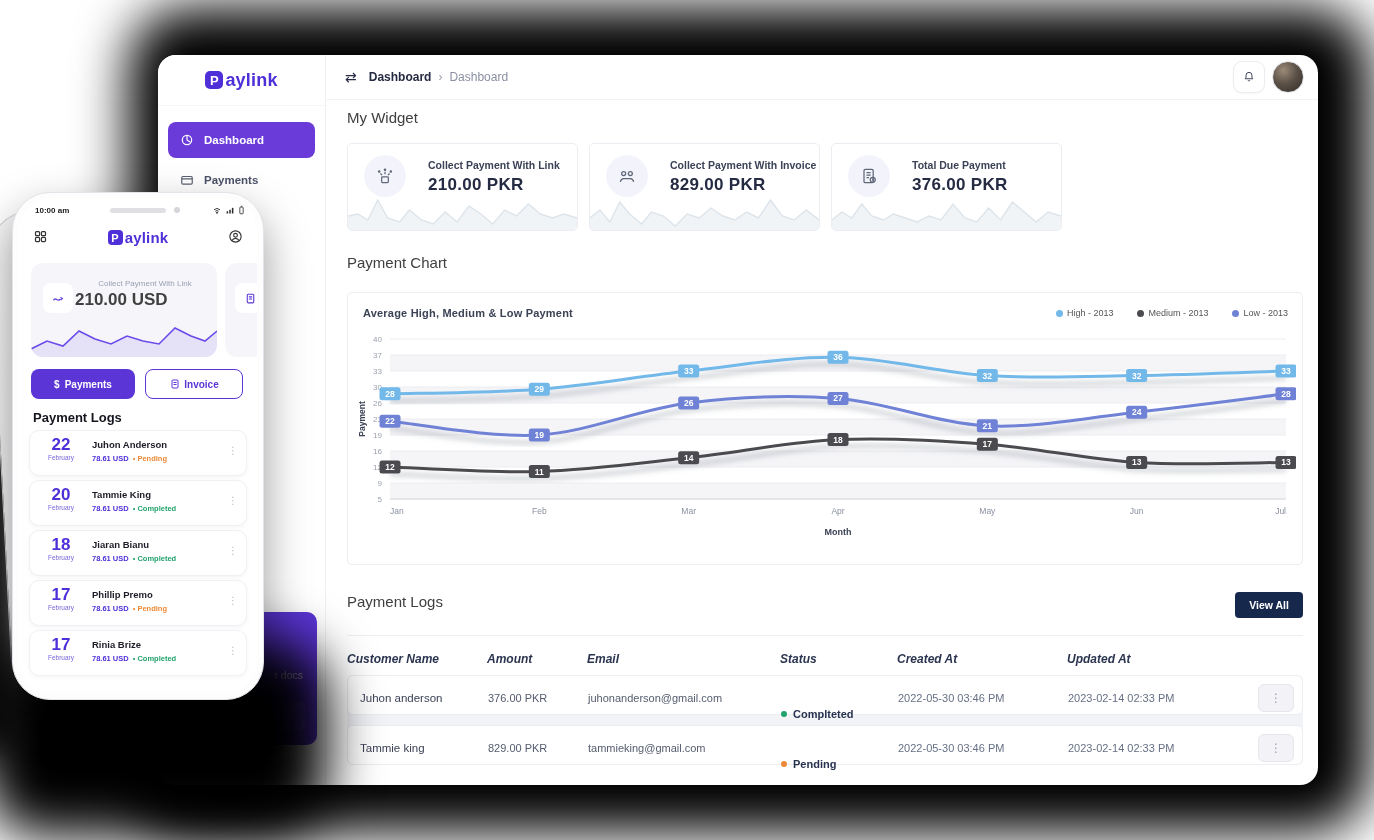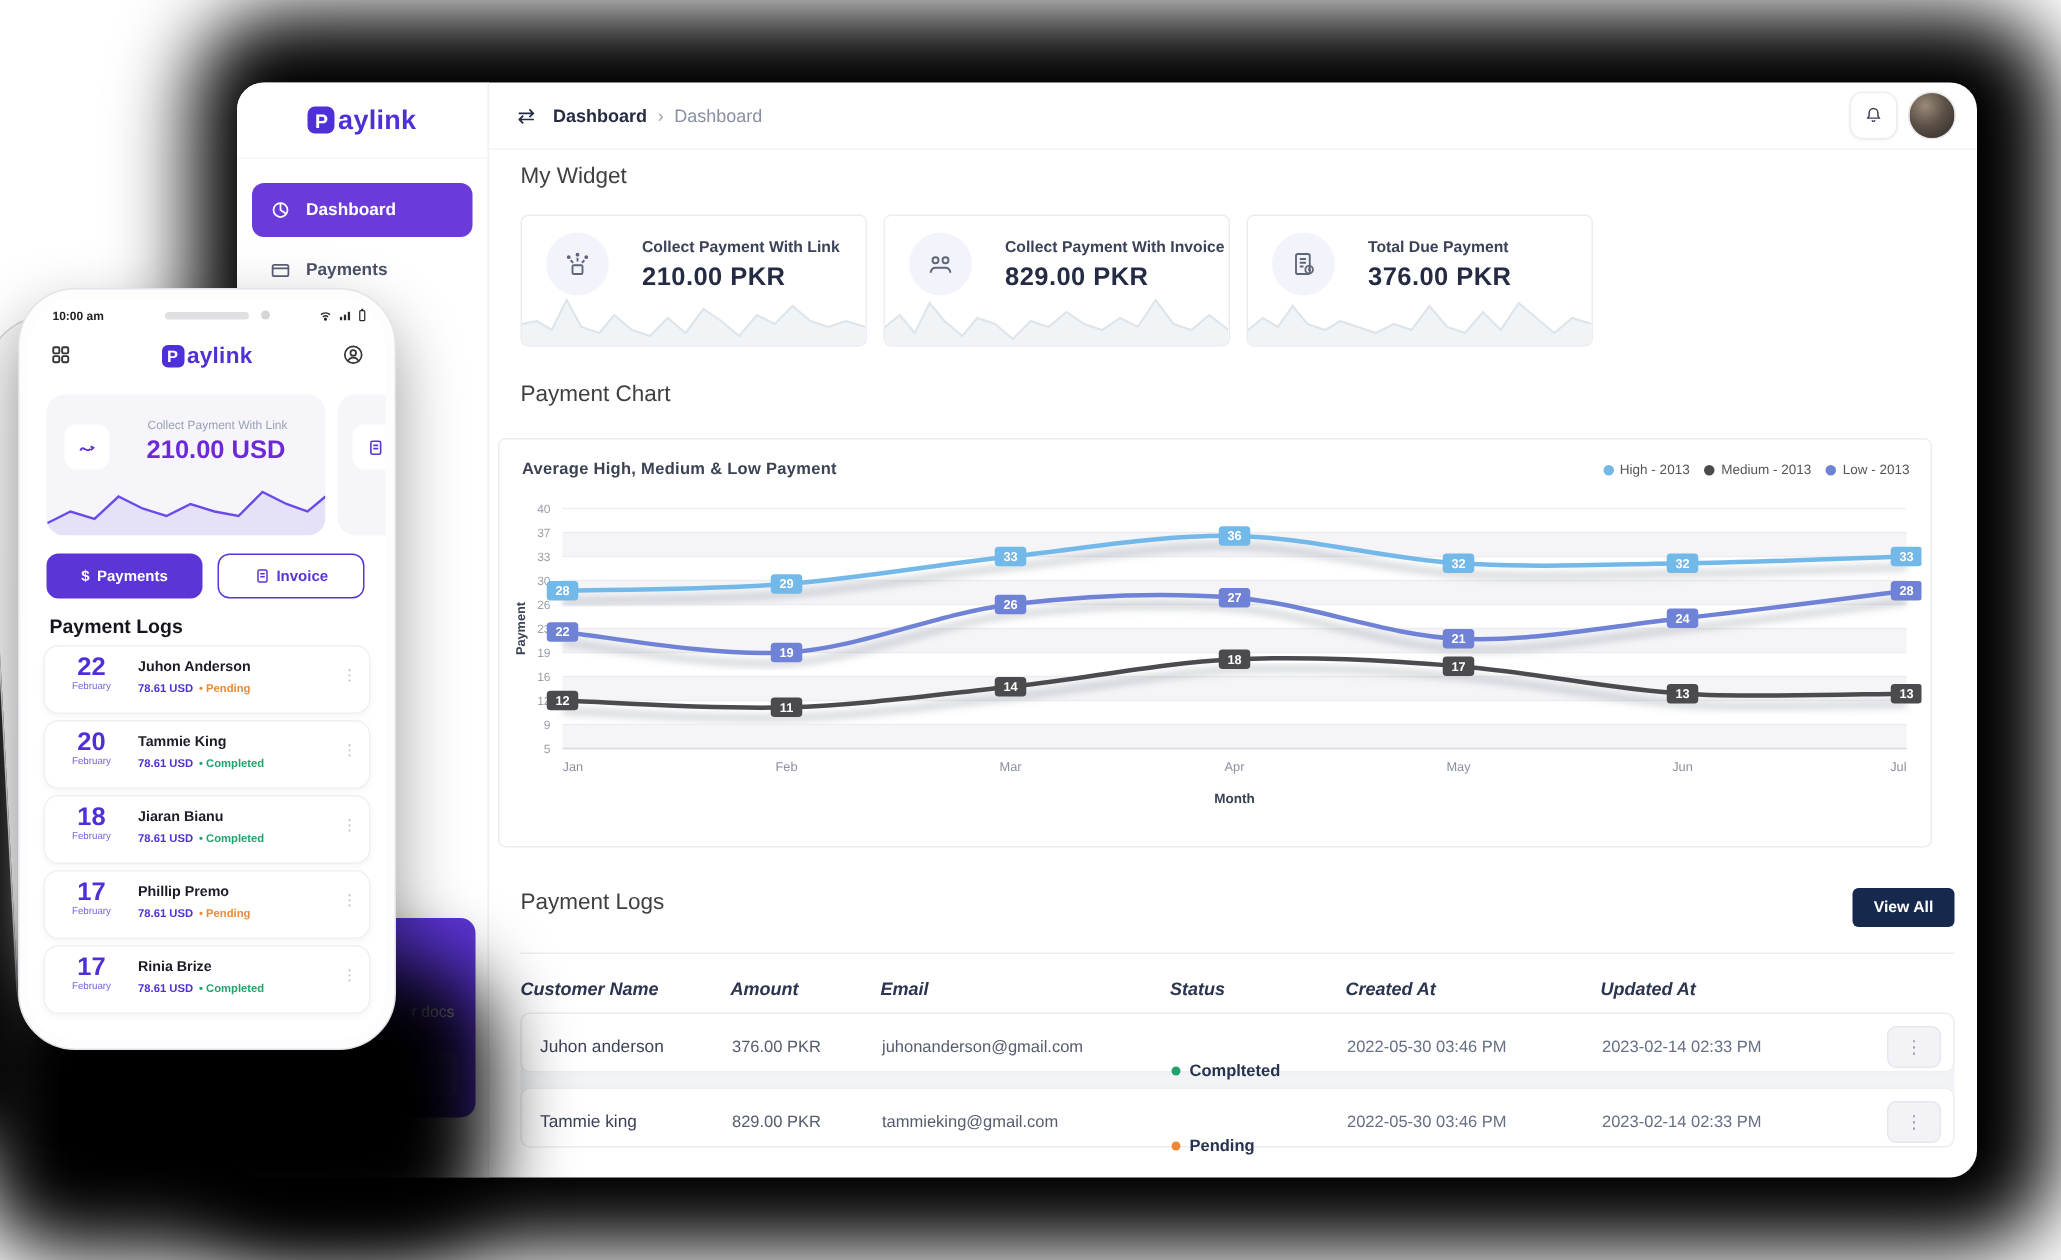--- a/index.html
+++ b/index.html
@@ -46,24 +46,24 @@
   
   .widgets{position:absolute;left:189px;top:88px;width:957px;display:flex;gap:11px;}
   .wcard{width:231px;height:88px;background:#fff;border:1px solid #ececf2;border-radius:5px;
          position:relative;overflow:hidden;box-sizing:border-box;}
   .wicon{position:absolute;left:16px;top:11px;width:42px;height:42px;border-radius:50%;background:#f3f4fb;
          display:flex;align-items:center;justify-content:center;}
   .wlabel{position:absolute;left:80px;top:15px;font-size:10.5px;font-weight:bold;color:#3c4257;}
   .wvalue{position:absolute;left:80px;top:31px;font-size:17px;font-weight:800;color:#252b42;letter-spacing:.3px;}
   .wspark{position:absolute;left:0;bottom:0;width:100%;height:36px;}
   
-  .chart-card{position:absolute;left:174px;top:237px;width:956px;height:273px;background:#fff;
+  .chart-card{position:absolute;left:189px;top:237px;width:956px;height:273px;background:#fff;
               border:1px solid #ececf2;border-radius:5px;box-sizing:border-box;}
   .chart-title{position:absolute;left:15px;top:14px;font-size:11px;font-weight:bold;color:#3a4254;letter-spacing:.2px;}
-  .chart-legend{position:absolute;right:14px;top:15px;display:flex;gap:10px;align-items:center;font-size:9px;color:#555;}
+  .chart-legend{position:absolute;right:14px;top:15px;display:flex;gap:24px;align-items:center;font-size:9px;color:#555;}
   .chart-legend .li{display:flex;align-items:center;gap:4px;}
   .chart-legend .dot{width:7px;height:7px;border-radius:50%;display:inline-block;}
   #chart-host{position:absolute;left:8px;top:36px;width:940px;height:228px;}
   
   .viewall-btn{position:absolute;left:1077px;top:537px;width:68px;height:26px;background:#16294C;color:#fff;
                font-size:10.5px;font-weight:bold;border-radius:4px;display:flex;align-items:center;justify-content:center;cursor:pointer;}
   .logs-divider{position:absolute;left:189px;top:580px;width:956px;border-top:1px solid #ededf2;}
   .tbl-grid{display:grid;grid-template-columns:140px 100px 193px 117px 170px 166px 1fr;align-items:center;}
   .tbl-head{position:absolute;left:189px;top:591px;width:956px;height:26px;}
   .tbl-head span{font-size:12px;font-weight:bold;color:#2b3550;font-style:italic;}
@@ -97,21 +97,21 @@
   .p-grid{position:absolute;left:14px;top:4px;}
   .p-logo{position:absolute;left:0;right:0;top:4px;display:flex;justify-content:center;}
   .p-logo .logo{font-size:15px;}
   .p-logo .logo-badge{width:15px;height:15px;font-size:11px;border-radius:4px;}
   .p-account{position:absolute;right:14px;top:4px;}
   .p-card{position:absolute;left:12px;top:64px;width:186px;height:94px;background:#f6f6fa;border-radius:12px;overflow:hidden;}
   .p-card2{position:absolute;left:206px;top:64px;width:60px;height:94px;background:#f6f6fa;border-radius:12px;}
   .p-tile{position:absolute;left:12px;top:20px;width:30px;height:30px;background:#fff;border-radius:8px;
           display:flex;align-items:center;justify-content:center;}
   .p-card-label{position:absolute;left:48px;top:16px;width:132px;text-align:center;font-size:8px;color:#9aa1b5;}
-  .p-card-value{position:absolute;left:44px;top:27px;width:138px;text-align:center;font-size:17px;font-weight:800;color:#6d28d9;}
+  .p-card-value{position:absolute;left:44px;top:27px;width:138px;font-size:17px;font-weight:800;color:#404040;}
   .p-spark{position:absolute;left:0;bottom:0;width:186px;height:38px;}
   .p-btns{position:absolute;left:12px;top:170px;display:flex;gap:10px;}
   .p-btn-pay{width:104px;height:30px;background:#5B35D5;border-radius:8px;color:#fff;font-size:10px;font-weight:bold;
              display:flex;align-items:center;justify-content:center;gap:5px;cursor:pointer;}
   .p-btn-inv{width:98px;height:30px;background:#fff;border:1.5px solid #5B35D5;border-radius:8px;color:#5B35D5;
              font-size:10px;font-weight:bold;display:flex;align-items:center;justify-content:center;gap:3px;
              box-sizing:border-box;cursor:pointer;}
   .p-logs-title{position:absolute;left:14px;top:211px;font-size:13px;font-weight:bold;color:#15151f;}
   .p-items{position:absolute;left:10px;top:231px;width:218px;}
   .p-item{position:relative;height:44px;background:#fff;border:1px solid #f0f0f5;border-radius:10px;

